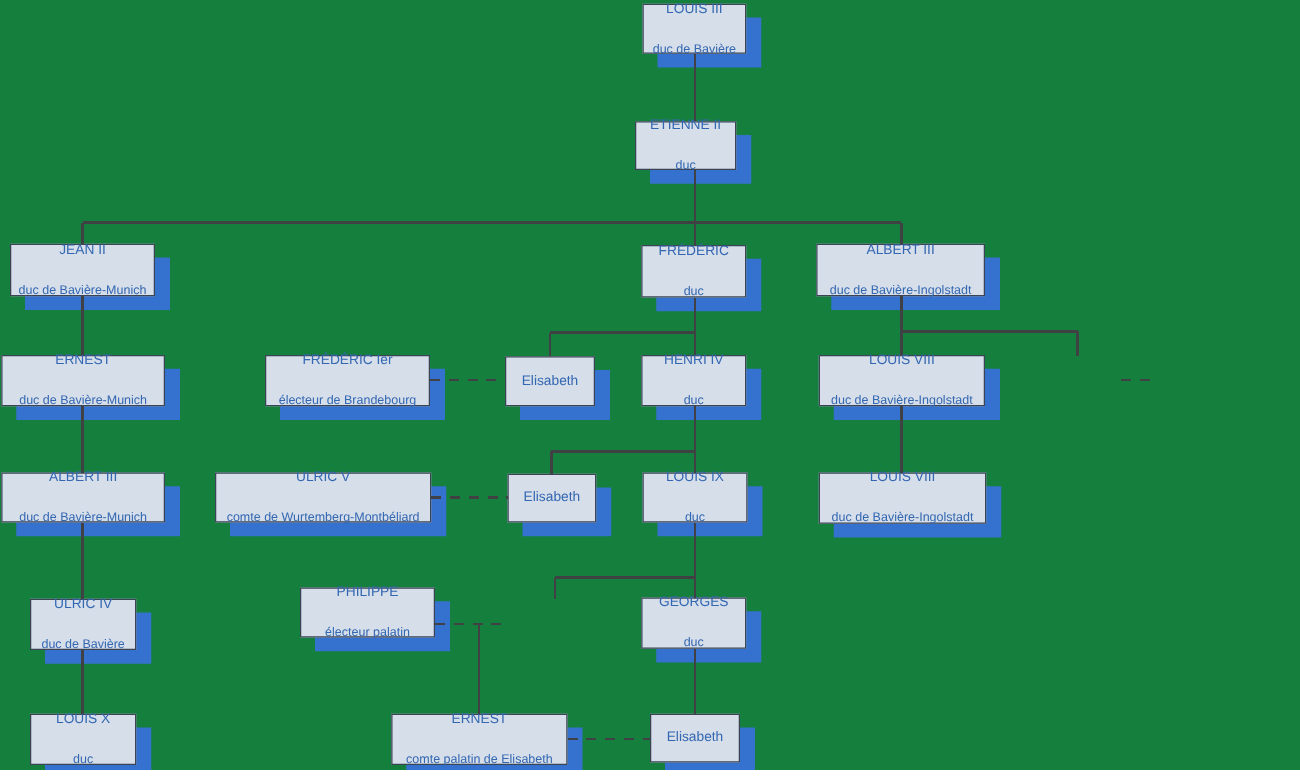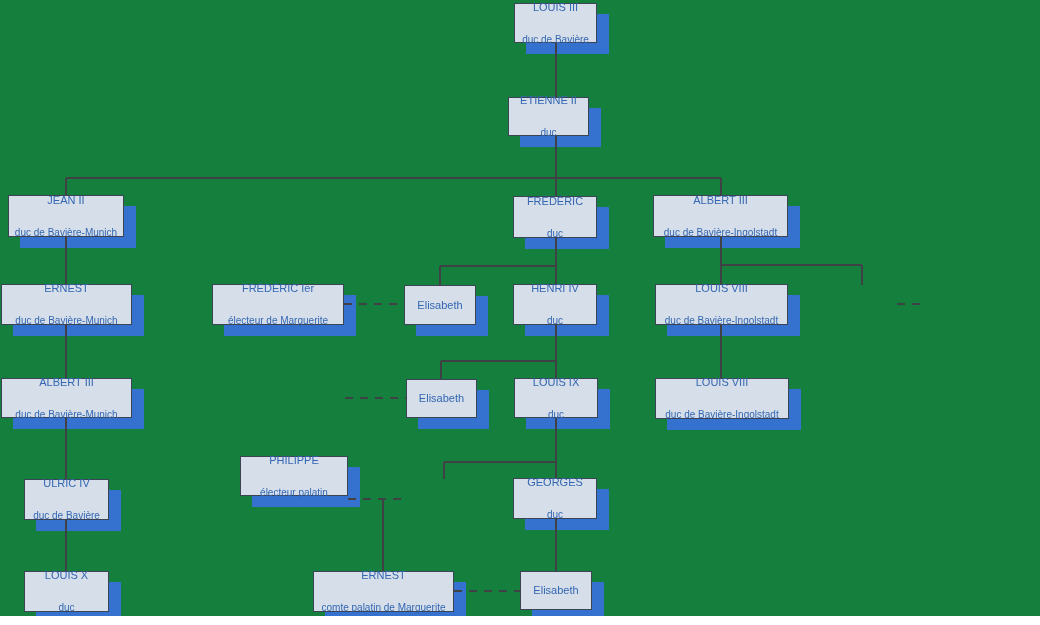--- a/index.html
+++ b/index.html
@@ -43,67 +43,71 @@
   <div class="node" style="left:653px;top:195px;width:135px;height:42px">
     <span class="nm">ALBERT III</span>
     <span class="tt">duc de Bavière-Ingolstadt</span>
   </div>
   <div class="node" style="left:1px;top:284px;width:131px;height:41px">
     <span class="nm">ERNEST</span>
     <span class="tt">duc de Bavière-Munich</span>
   </div>
   <div class="node" style="left:212px;top:284px;width:132px;height:41px">
     <span class="nm">FRÉDÉRIC Ier</span>
-    <span class="tt">électeur de Marguerite</span>
+    <span class="tt">électeur de Brandebourg</span>
   </div>
   <div class="node" style="left:404px;top:285px;width:72px;height:40px">
     <span class="nm">Elisabeth</span>
   </div>
   <div class="node" style="left:513px;top:284px;width:84px;height:41px">
     <span class="nm">HENRI IV</span>
     <span class="tt">duc</span>
   </div>
   <div class="node" style="left:655px;top:284px;width:133px;height:41px">
     <span class="nm">LOUIS VIII</span>
     <span class="tt">duc de Bavière-Ingolstadt</span>
   </div>
   <div class="node" style="left:1px;top:378px;width:131px;height:40px">
     <span class="nm">ALBERT III</span>
     <span class="tt">duc de Bavière-Munich</span>
   </div>
+  <div class="node" style="left:172px;top:378px;width:173px;height:40px">
+    <span class="nm">ULRIC V</span>
+    <span class="tt">comte de Wurtemberg-Montbéliard</span>
+  </div>
   <div class="node" style="left:406px;top:379px;width:71px;height:39px">
     <span class="nm">Elisabeth</span>
   </div>
   <div class="node" style="left:514px;top:378px;width:84px;height:40px">
     <span class="nm">LOUIS IX</span>
     <span class="tt">duc</span>
   </div>
   <div class="node" style="left:655px;top:378px;width:134px;height:41px">
     <span class="nm">LOUIS VIII</span>
     <span class="tt">duc de Bavière-Ingolstadt</span>
   </div>
   <div class="node" style="left:24px;top:479px;width:85px;height:41px">
     <span class="nm">ULRIC IV</span>
     <span class="tt">duc de Bavière</span>
   </div>
-  <div class="node" style="left:240px;top:456px;width:108px;height:40px">
+  <div class="node" style="left:240px;top:470px;width:108px;height:40px">
     <span class="nm">PHILIPPE</span>
     <span class="tt">électeur palatin</span>
   </div>
   <div class="node" style="left:513px;top:478px;width:84px;height:41px">
     <span class="nm">GEORGES</span>
     <span class="tt">duc</span>
   </div>
   <div class="node" style="left:24px;top:571px;width:85px;height:41px">
     <span class="nm">LOUIS X</span>
     <span class="tt">duc</span>
   </div>
   <div class="node" style="left:313px;top:571px;width:141px;height:41px">
     <span class="nm">ERNEST</span>
-    <span class="tt">comte palatin de Marguerite</span>
+    <span class="tt">comte palatin de Elisabeth</span>
   </div>
   <div class="node" style="left:520px;top:571px;width:72px;height:39px">
     <span class="nm">Elisabeth</span>
   </div>
 
   <svg class="wires" width="1040" height="625" viewBox="0 0 1040 625">
       <line x1="556" y1="43" x2="556" y2="97" stroke="#3F4145" stroke-width="2" shape-rendering="crispEdges"></line>
       <line x1="556" y1="136" x2="556" y2="196" stroke="#3F4145" stroke-width="2" shape-rendering="crispEdges"></line>
       <line x1="66" y1="178" x2="721" y2="178" stroke="#3F4145" stroke-width="2" shape-rendering="crispEdges"></line>
       <line x1="66" y1="178" x2="66" y2="195" stroke="#3F4145" stroke-width="2" shape-rendering="crispEdges"></line>

